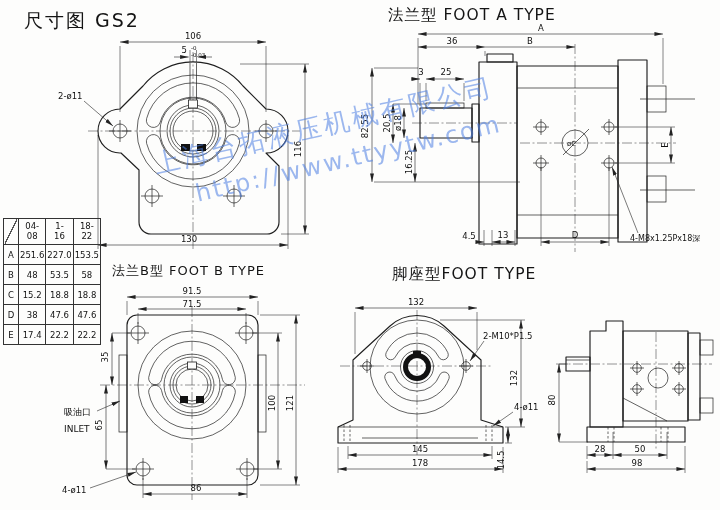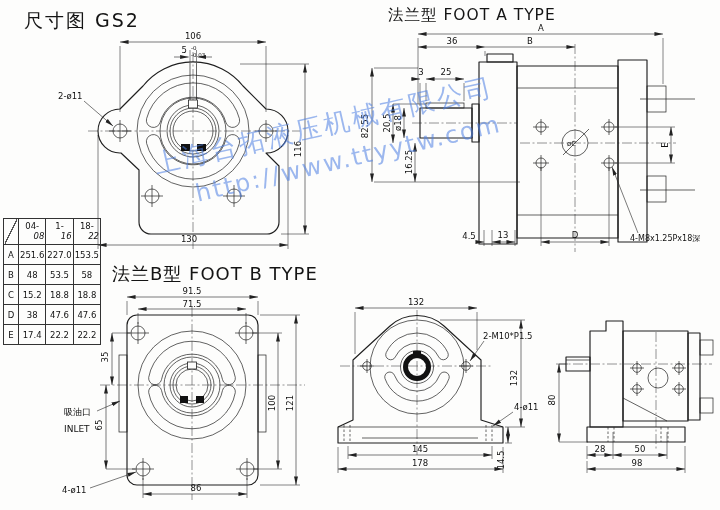--- a/index.html
+++ b/index.html
@@ -1,21 +1,21 @@
 <!DOCTYPE html>
 <html><head>
 <meta charset="utf-8">
 <style>
   html,body{margin:0;padding:0;background:#e8e8e8;}
   .canvas{position:relative;width:720px;height:510px;background:#fdfdfc;
           font-family:"DejaVu Sans",sans-serif;overflow:hidden;}
   .ttl{position:absolute;color:#141414;white-space:nowrap;}
   #pageTitle{left:24px;top:8px;font-size:19px;letter-spacing:2px;}
   #footATitle{left:388px;top:5px;font-size:15.5px;letter-spacing:1px;}
-  #footBTitle{left:112px;top:262px;font-size:18px;letter-spacing:1px;}
+  #footBTitle{left:112px;top:262px;font-size:13px;letter-spacing:1px;}
   #footTitle{left:392px;top:264px;font-size:15.5px;letter-spacing:1px;}
   svg.draw{position:absolute;left:0;top:0;}
   .ol{fill:none;stroke:#1f1f1f;stroke-width:1.15;stroke-linejoin:round;stroke-linecap:round;}
   .th{fill:none;stroke:#1f1f1f;stroke-width:0.7;}
   .thk{fill:none;stroke:#111;stroke-width:5;}
   .cl{fill:none;stroke:#3a3a3a;stroke-width:0.55;stroke-dasharray:10 2.5 2 2.5;}
   .dsh{fill:none;stroke:#2a2a2a;stroke-width:0.7;stroke-dasharray:2.5 2;}
   .dim{fill:none;stroke:#222;stroke-width:0.6;}
   .ext{fill:none;stroke:#222;stroke-width:0.55;}
   .ldr{fill:none;stroke:#222;stroke-width:0.6;}
@@ -23,21 +23,21 @@
   text.st{text-anchor:start;}
   text.en{text-anchor:end;}
   text.s{font-size:5.5px;fill:#111;text-anchor:start;font-family:"DejaVu Sans",sans-serif;}
   text.m{font-size:7px;fill:#111;text-anchor:start;font-family:"DejaVu Sans",sans-serif;}
   .blk{fill:#111;stroke:none;}
   .wht{fill:#fdfdfc;stroke:#1f1f1f;stroke-width:0.8;}
   .spec{position:absolute;left:3px;top:218px;border-collapse:collapse;font-size:8.5px;color:#111;table-layout:fixed;}
   .spec td{border:1px solid #333;padding:0 1px;text-align:center;height:19px;}
   .spec td.hd{height:25px;vertical-align:middle;}
   .h1{display:block;text-align:center;line-height:1.15;}
-  .h2{display:block;text-align:right;line-height:1.15;font-style:italic;}
+  .h2{display:block;line-height:1.15;}
   .diag{width:12px;height:25px;background:linear-gradient(to bottom right,transparent 47%,#555 47%,#555 53%,transparent 53%);}
   #watermark{position:absolute;left:150px;top:146px;width:480px;transform:rotate(-13deg);
              transform-origin:0 0;opacity:0.55;font-size:26px;letter-spacing:3px;line-height:1.5;
              pointer-events:none;}
   #watermark .wm2{font-size:24px;margin-left:34px;letter-spacing:2px;}
 </style>
 </head>
 <body>
 
 <div class="canvas">
@@ -280,20 +280,21 @@
       <text class="d" x="640" y="452">50</text>
       <path class="ext" d="M587,461 V473 M685,446 V473"></path>
       <line class="dim" x1="587" y1="469" x2="685" y2="469" marker-start="url(#ar)" marker-end="url(#ar)"></line>
       <text class="d" x="637" y="466">98</text>
     </g>
   </svg>
 
   <div class="ttl" id="pageTitle">尺寸图 GS2</div>
   <div class="ttl" id="footATitle">法兰型 FOOT A TYPE</div>
   <div class="ttl" id="footBTitle">法兰B型 FOOT B TYPE</div>
+  <div class="ttl" id="footTitle">脚座型FOOT TYPE</div>
 
   <table class="spec">
     <colgroup>
         <col style="width:14px">
         <col style="width:26px">
         <col style="width:26px">
         <col style="width:25px">
       </colgroup>
     <tbody>
         <tr>

